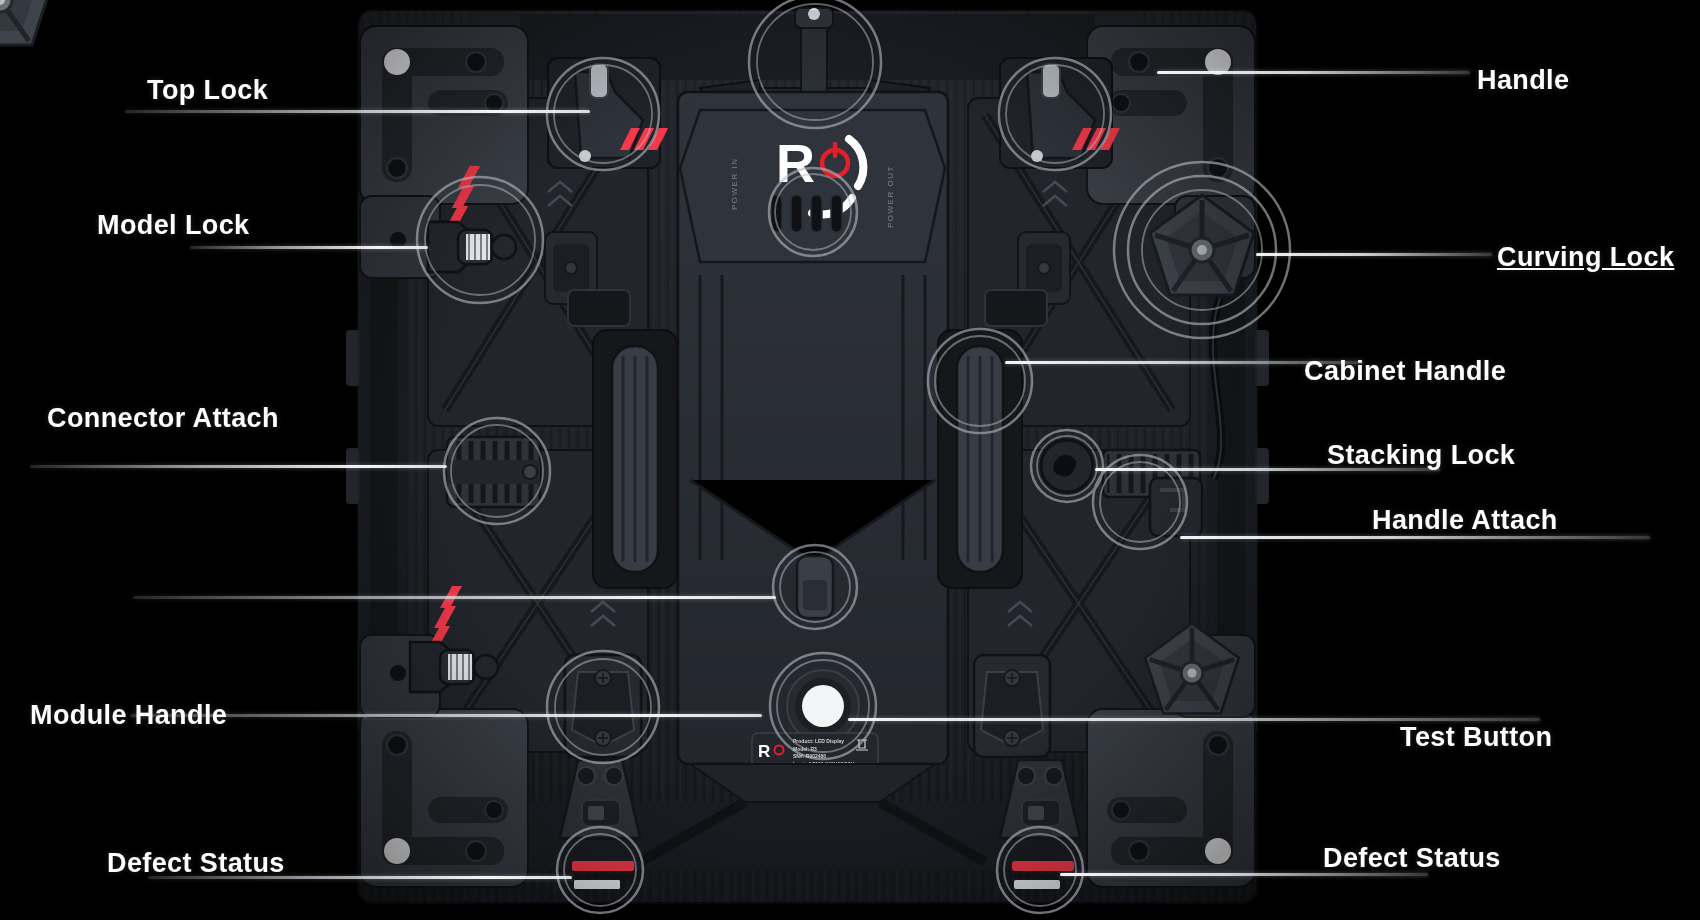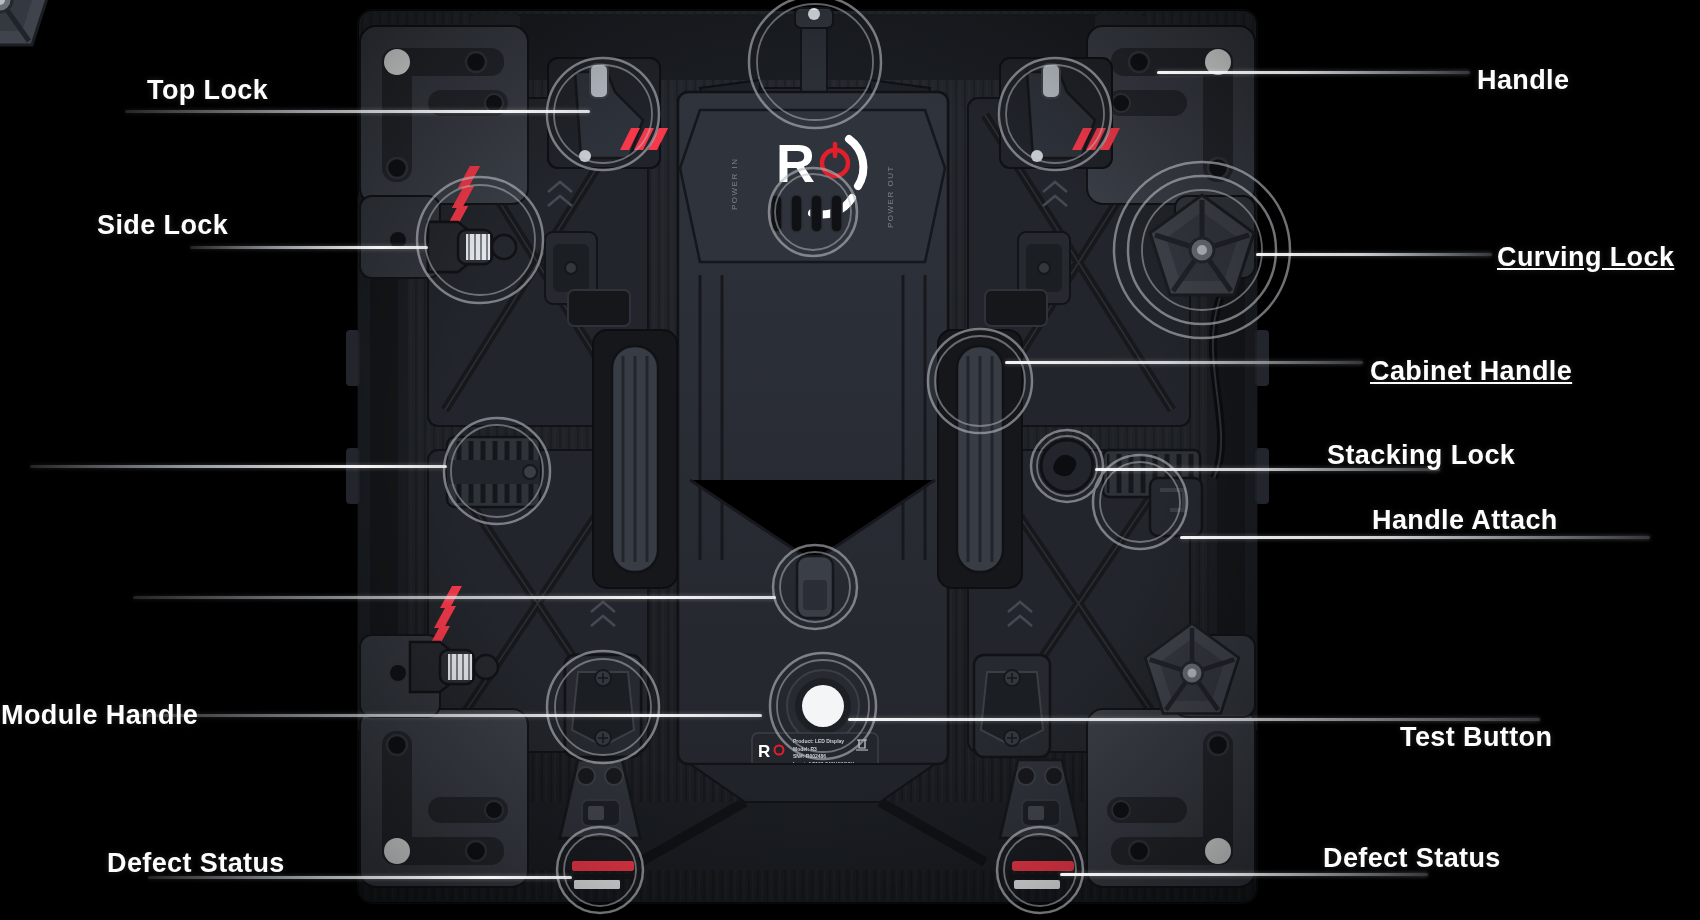--- a/index.html
+++ b/index.html
@@ -354,32 +354,33 @@
       <circle cx="600" cy="870" r="36"></circle>
       <circle cx="1040" cy="870" r="36"></circle>
     </g>
   </g>
 </svg>
 
 <div class="callout-layer" id="callout-layer">
       <div class="callout-line side-left" style="left: 125px; top: 110px; width: 465px;"></div>
       <div class="callout-label" style="left: 147px; top: 75px;">Top Lock</div>
       <div class="callout-line side-left" style="left: 190px; top: 246px; width: 238px;"></div>
-      <div class="callout-label" style="left: 97px; top: 210px;">Side Lock</div>
+      <div class="callout-label" style="left: 97px; top: 210px;">Model Lock</div>
       <div class="callout-line side-left" style="left: 30px; top: 465px; width: 417px;"></div>
+      <div class="callout-label" style="left: 47px; top: 403px;">Connector Attach</div>
       <div class="callout-line side-left" style="left: 130px; top: 714px; width: 632px;"></div>
-      <div class="callout-label" style="left: 1px; top: 700px;">Module Handle</div>
+      <div class="callout-label" style="left: 30px; top: 700px;">Module Handle</div>
       <div class="callout-line side-left" style="left: 148px; top: 876px; width: 424px;"></div>
       <div class="callout-label" style="left: 107px; top: 848px;">Defect Status</div>
       <div class="callout-line side-right" style="left: 1157px; top: 71px; width: 313px;"></div>
       <div class="callout-label" style="left: 1477px; top: 65px;">Handle</div>
       <div class="callout-line side-right" style="left: 1256px; top: 253px; width: 236px;"></div>
       <div class="callout-label" style="left: 1497px; top: 242px; text-decoration: underline;">Curving Lock</div>
       <div class="callout-line side-right" style="left: 1005px; top: 361px; width: 358px;"></div>
-      <div class="callout-label" style="left: 1370px; top: 356px; text-decoration: underline;">Cabinet Handle</div>
+      <div class="callout-label" style="left: 1304px; top: 356px;">Cabinet Handle</div>
       <div class="callout-line side-right" style="left: 1095px; top: 468px; width: 345px;"></div>
       <div class="callout-label" style="left: 1283px; top: 440px; margin-left: 44px;">Stacking Lock</div>
       <div class="callout-line side-right" style="left: 1180px; top: 536px; width: 470px;"></div>
       <div class="callout-label" style="left: 1372px; top: 505px;">Handle Attach</div>
       <div class="callout-line side-right" style="left: 848px; top: 718px; width: 692px;"></div>
       <div class="callout-label" style="left: 1400px; top: 690px; margin-top: 32px;">Test Button</div>
       <div class="callout-line side-right" style="left: 1060px; top: 873px; width: 368px;"></div>
       <div class="callout-label" style="left: 1323px; top: 843px;">Defect Status</div>
       <div class="callout-line side-left" style="left: 133px; top: 596px; width: 643px;"></div>
     </div>

